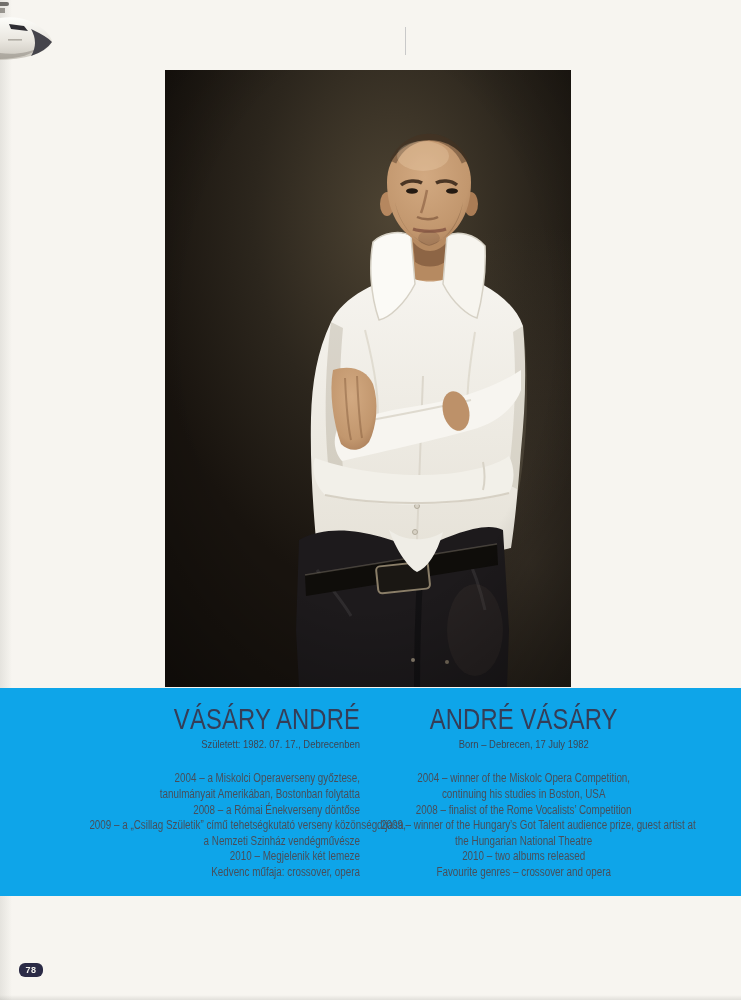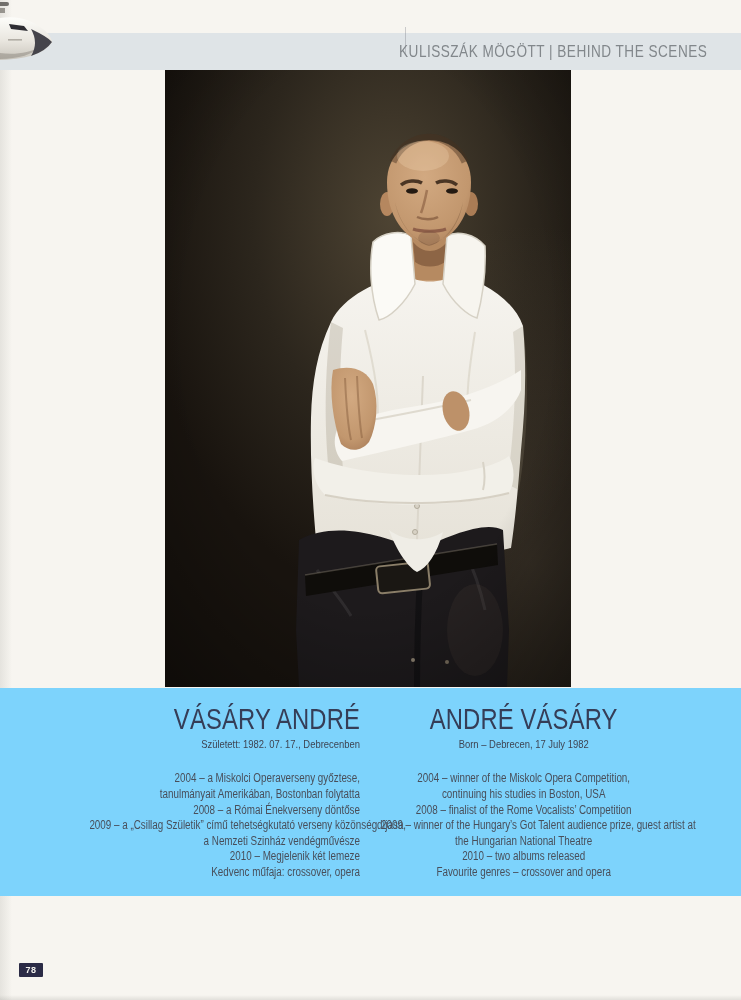--- a/index.html
+++ b/index.html
@@ -24,65 +24,62 @@
   .header-hairline{left:405px;top:27px;width:1px;height:28px;background:rgba(125,130,136,.38);}
 
   
   .plane-wrap{left:0;top:13px;width:56px;height:50px;}
 
   
   .photo{left:165px;top:70px;width:406px;height:617px;background:#1b1610;}
   .photo svg{display:block;}
 
   
-  .info-band{left:0;top:688px;width:741px;height:208px;background:#7dd3fc;}
+  .info-band{left:0;top:688px;width:741px;height:208px;background:#0ea5e9;}
   .col{position:absolute;top:0;}
   .col-left{left:30px;width:330px;text-align:right;}
   .col-right{left:381px;width:348px;text-align:center;}
   .col-inner{padding-top:16px;}
   .col-left .col-inner{transform:scaleX(.82);transform-origin:100% 0;}
   .col-right .col-inner{transform:scaleX(.82);transform-origin:0 0;}
   .profile-name{
     font-size:29px;line-height:1.05;color:#353d57;letter-spacing:.2px;
     white-space:nowrap;
   }
   .profile-birth{
     font-size:11.5px;color:#3e4452;margin-top:4px;white-space:nowrap;
   }
   .bio{margin-top:21px;}
   .bio-line{
     font-size:12px;line-height:15.6px;color:#484e5a;white-space:nowrap;
   }
 
   
   .page-badge{
-    left:19px;top:963px;width:24px;height:14px;border-radius:1px;
+    left:19px;top:963px;width:24px;height:14px;border-radius:6px;
     background:#2b2b46;color:#f4f3ee;font-size:9px;font-weight:bold;
     display:flex;align-items:center;justify-content:center;letter-spacing:.5px;
   }
 
   
   .corner-mark1{left:0;top:2px;width:9px;height:4px;background:#3c3a36;opacity:.7;border-radius:0 2px 2px 0;}
   .corner-mark2{left:0;top:8px;width:5px;height:5px;background:#55514b;opacity:.55;}
   .left-shadow{left:0;top:0;width:12px;height:1000px;background:linear-gradient(90deg,rgba(70,70,64,.10),rgba(70,70,64,0));}
   .bottom-shadow{left:0;top:995px;width:741px;height:5px;background:linear-gradient(0deg,rgba(70,70,64,.12),rgba(70,70,64,0));}
 </style>
 </head>
 <body>
 
 <div class="page">
 
   <div class="abs corner-mark1"></div>
   <div class="abs corner-mark2"></div>
   <div class="abs left-shadow"></div>
   <div class="abs bottom-shadow"></div>
 
-  <div class="header-band">
-    <div class="header-title">KULISSZÁK MÖGÖTT | BEHIND THE SCENES</div>
-  </div>
   <div class="abs header-hairline"></div>
 
   <div class="abs plane-wrap">
     <svg width="56" height="50" viewBox="0 0 56 50">
       <defs>
         <linearGradient id="fus" x1="0" y1="0" x2="0" y2="1">
           <stop offset="0" stop-color="#fdfdfa"></stop>
           <stop offset=".55" stop-color="#e9e6df"></stop>
           <stop offset="1" stop-color="#c9c5bc"></stop>
         </linearGradient>

